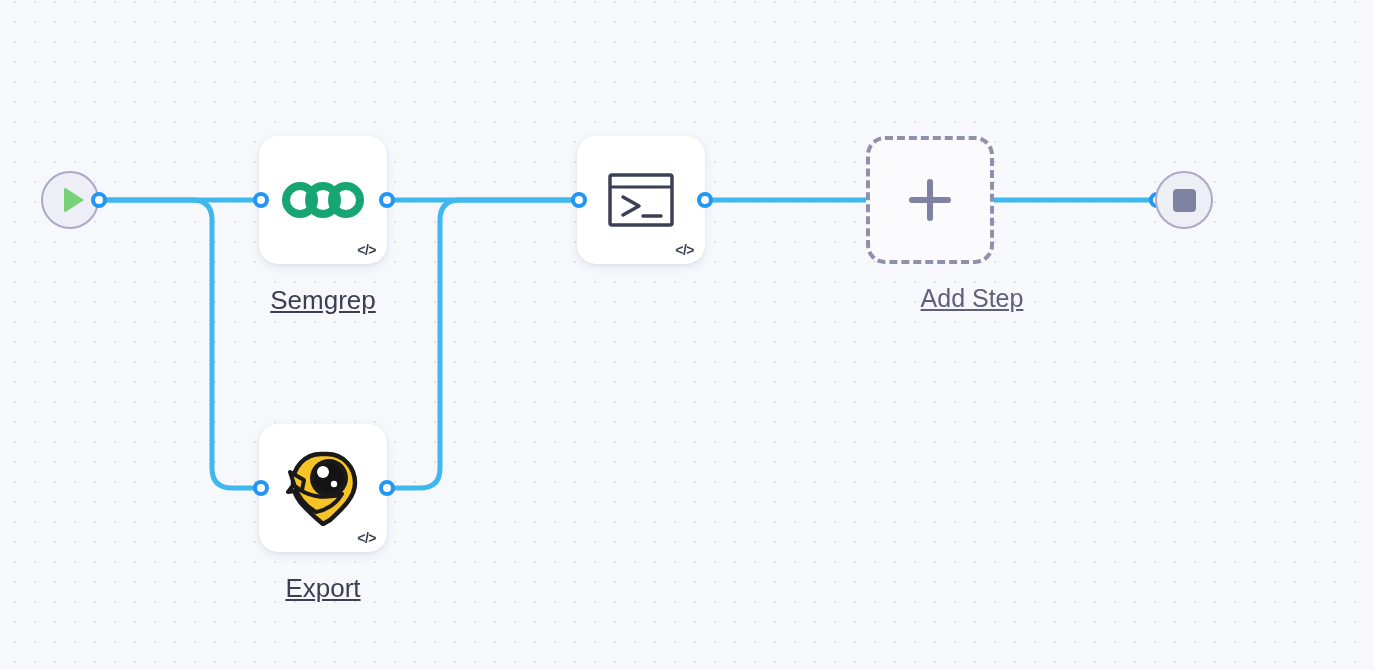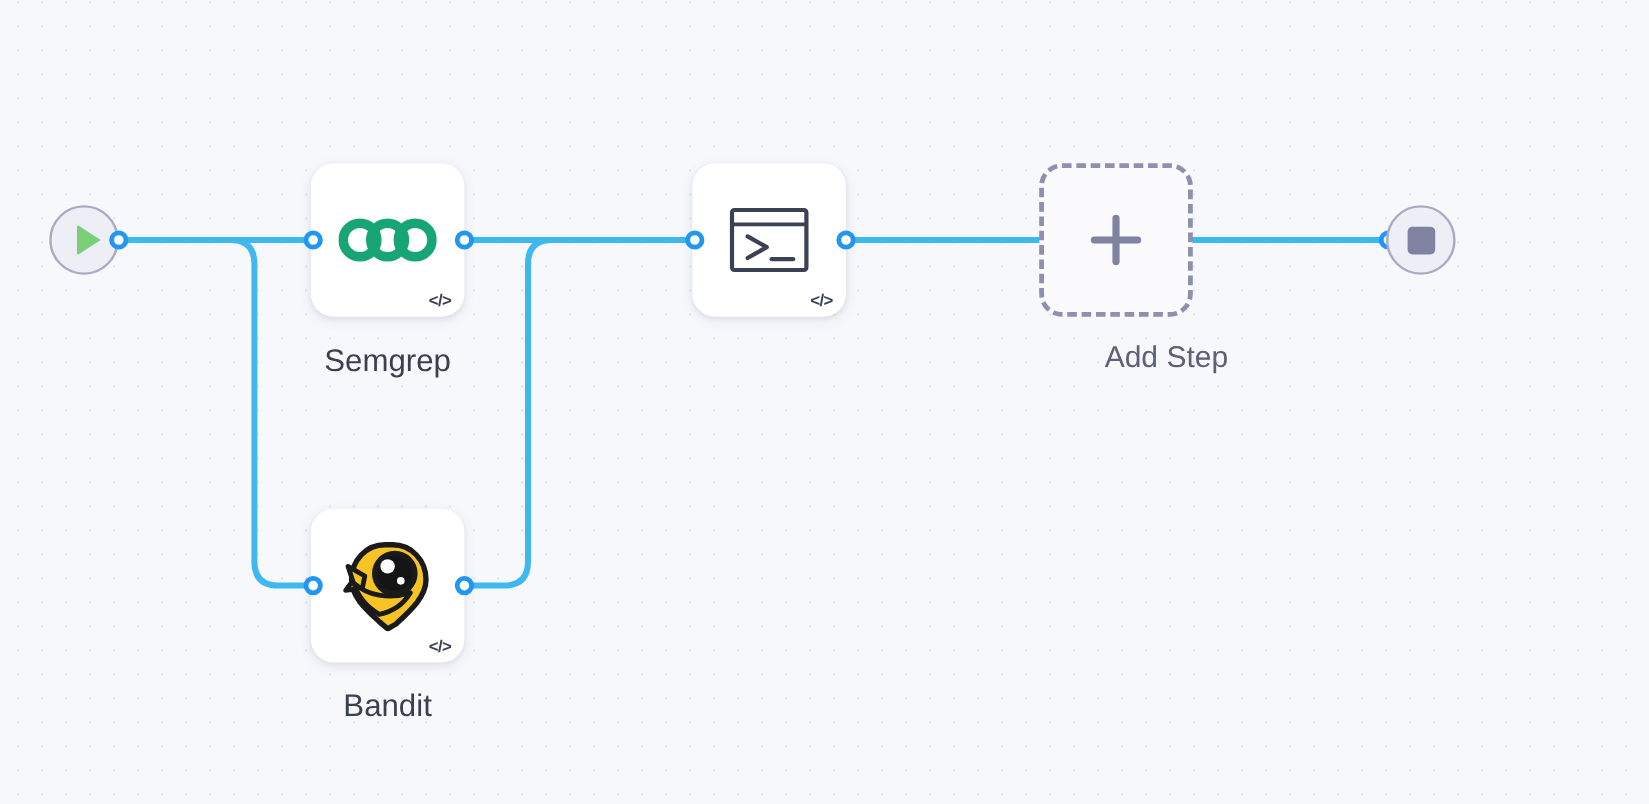--- a/index.html
+++ b/index.html
@@ -106,20 +106,21 @@
   .plus-v { width: 6px;  height: 42px; }
 
   
   .label {
     position: absolute;
     text-align: center;
     font-size: 26px;
     color: #3a3f52;
     white-space: nowrap;
     font-family: "Liberation Sans", sans-serif;
+    text-decoration: underline;
   }
   .label.muted { color: #5c6078; font-size: 25px; }
 
   
   .port {
     position: absolute;
     width: 16px;
     height: 16px;
     border-radius: 50%;
     background: #ffffff;
@@ -198,21 +199,21 @@
         <circle cx="43" cy="28" r="19" fill="#1a1a1a"></circle>
         <circle cx="43" cy="28" r="14.5" fill="#141414"></circle>
         <circle cx="37" cy="22" r="6" fill="#ffffff"></circle>
         <circle cx="48" cy="34" r="3.2" fill="#ffffff"></circle>
       </svg>
     </div>
     <div class="code-badge">&lt;/&gt;</div>
   </div>
   <div class="port" style="left:253px; top:480px;"></div>
   <div class="port" style="left:379px; top:480px;"></div>
-  <div class="label" style="left:223px; top:573px; width:200px;">Bandit</div>
+  <div class="label" style="left:223px; top:573px; width:200px;">Export</div>
 
   <div class="addstep" style="left:866px; top:136px;">
     <div class="plus-h"></div>
     <div class="plus-v"></div>
   </div>
   <div class="label muted" style="left:872px; top:284px; width:200px;">Add Step</div>
 
   <div class="port" style="left:1149px; top:192px;"></div>
   <div class="term" style="left:1155px; top:171px;">
     <div class="stop-sq"></div>

